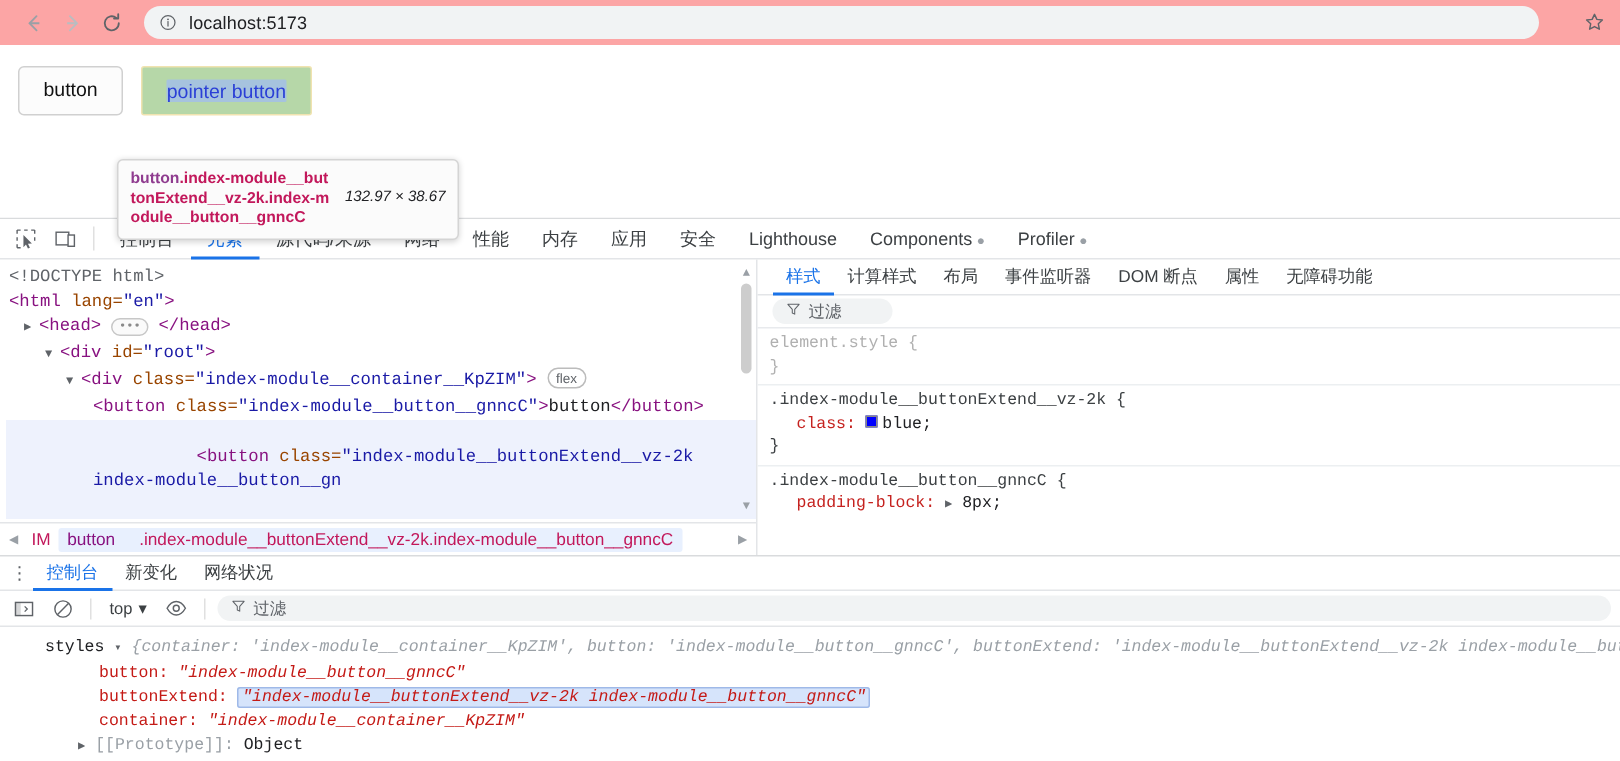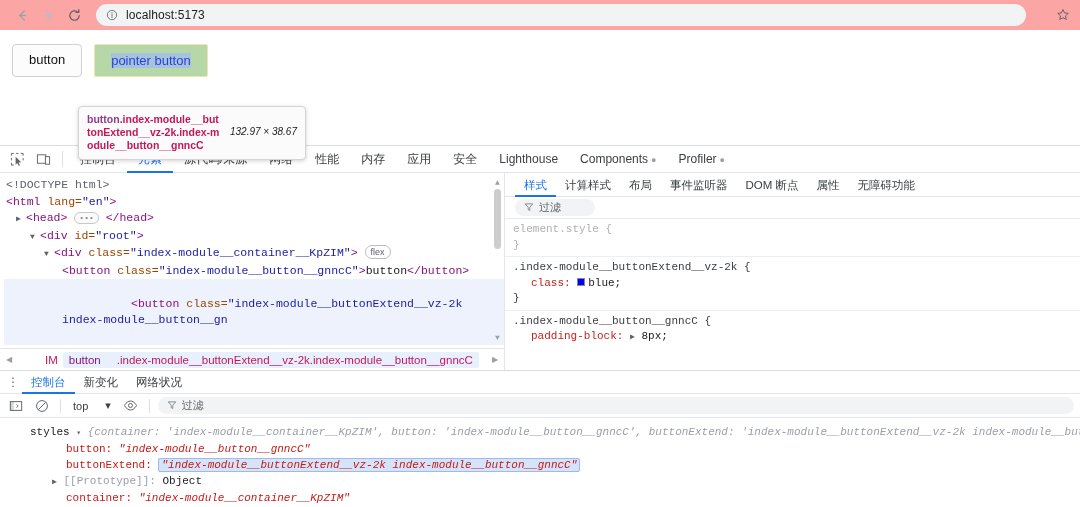--- a/index.html
+++ b/index.html
@@ -154,21 +154,21 @@
   }
 
   .breadcrumb{
     height:22px; display:flex; align-items:center;
     border-top:1px solid #e3e5e8; background:#fff;
     font-family:"Liberation Sans", sans-serif; font-size:11.5px;
     padding:0 2px;
   }
   .bc-arrow{ width:14px; text-align:center; color:#9aa0a6; font-size:8px; }
   .bc-crumb{ padding:0 5px; color:#c2185b; }
-  .bc-crumb.im{ color:#c2185b;margin-left:24px; }
+  .bc-crumb.im{ color:#c2185b; }
   .bc-crumb.selected{
     background:#e8f0fe; color:#881280; padding:2px 6px; border-radius:2px;
   }
   .bc-crumb.selected .cls{ color:#c2185b;padding-left:16px; }
 
   
   .styles-pane{ flex:1; display:flex; flex-direction:column; min-width:0; }
   .styles-tabs{
     height:24px; display:flex; align-items:center;
     border-bottom:1px solid #e3e5e8; padding-left:10px;
@@ -210,21 +210,21 @@
   }
   .kebab{ width:18px;text-align:center;color:#5f6368;font-size:12px;letter-spacing:0; }
   .dr-tab{ font-size:11.5px;color:#3c4043;padding:0 9px;height:23px;line-height:23px; }
   .dr-tab.active{ color:#1a73e8; box-shadow:inset 0 -2px 0 #1a73e8; }
   .console-toolbar{
     height:24px; display:flex; align-items:center; gap:6px;
     border-bottom:1px solid #e3e5e8; padding:0 6px;
   }
   .ct-icon{ width:20px;height:18px;display:flex;align-items:center;justify-content:center;color:#5f6368; }
   .ct-sep{ width:1px;height:14px;background:#e0e0e0;margin:0 2px; }
-  .ctx-select{ font-size:11px; color:#3c4043; padding:0 4px; display:flex; align-items:center; gap:17px;}
+  .ctx-select{ font-size:11px; color:#3c4043; padding:0 4px; display:flex; align-items:center; gap:4px;}
   .console-body{
     flex:1; overflow:hidden;
     font-family:"Liberation Mono", monospace;
     font-size:11px; line-height:16px; color:#202124;
     padding:6px 0 0 0; position:relative;
   }
   .cl-line{ white-space:nowrap; padding-left:30px; }
   .cl-label{ color:#202124; }
   .cl-tri{ color:#5f6368; font-size:8px; }
   .cl-preview{ color:#9aa0a6; font-style:italic; }
@@ -448,18 +448,18 @@
 
     <div class="console-body">
       <div class="cl-line">
         <span class="cl-label">styles</span>
         <span class="cl-tri">▾</span>
         <span class="cl-preview">{container: 'index-module__container__KpZIM', button: 'index-module__button__gnncC', buttonExtend: 'index-module__buttonExtend__vz-2k index-module__button__gnncC'}</span>
         
       </div>
       <div class="cl-line" style="padding-left:66px"><span class="cl-key">button:</span> <span class="cl-str">"index-module__button__gnncC"</span></div>
       <div class="cl-line" style="padding-left:66px"><span class="cl-key">buttonExtend:</span> <span class="sel-str">"index-module__buttonExtend__vz-2k index-module__button__gnncC"</span></div>
+      <div class="cl-line" style="padding-left:66px"><span class="cl-key">container:</span> <span class="cl-str">"index-module__container__KpZIM"</span></div>
       <div class="cl-line" style="padding-left:52px"><span class="cl-tri">▶</span> <span class="cl-proto">[[Prototype]]:</span> <span class="cl-obj">Object</span></div>
-      <div class="cl-line" style="padding-left:66px"><span class="cl-key">container:</span> <span class="cl-str">"index-module__container__KpZIM"</span></div>
     </div>
   </div>
 
 </div>
 
 </body></html>

